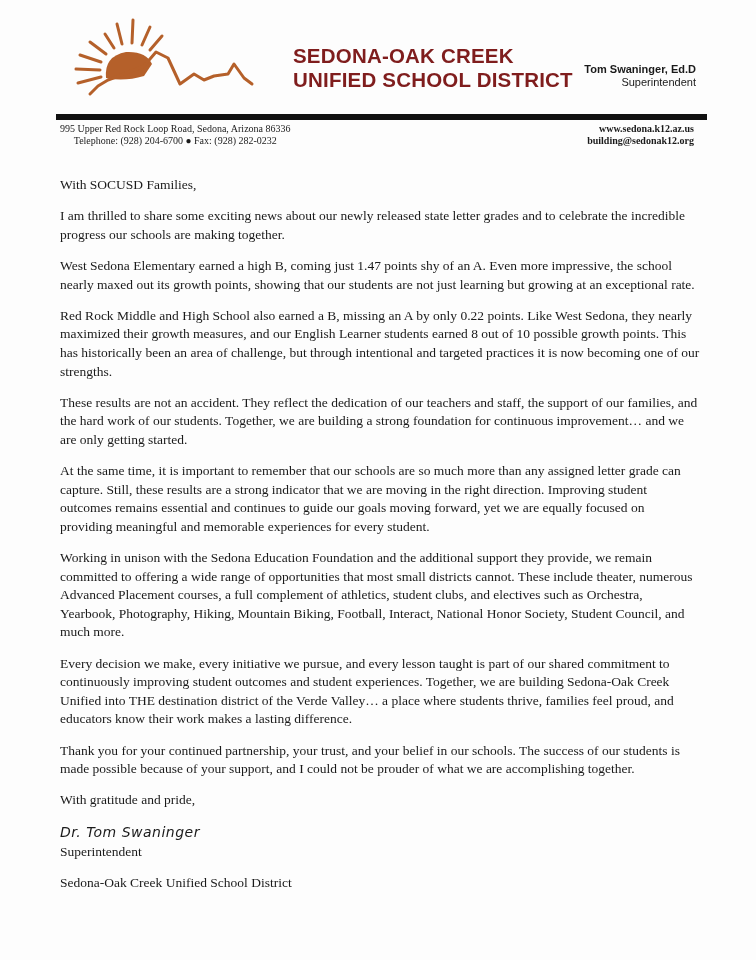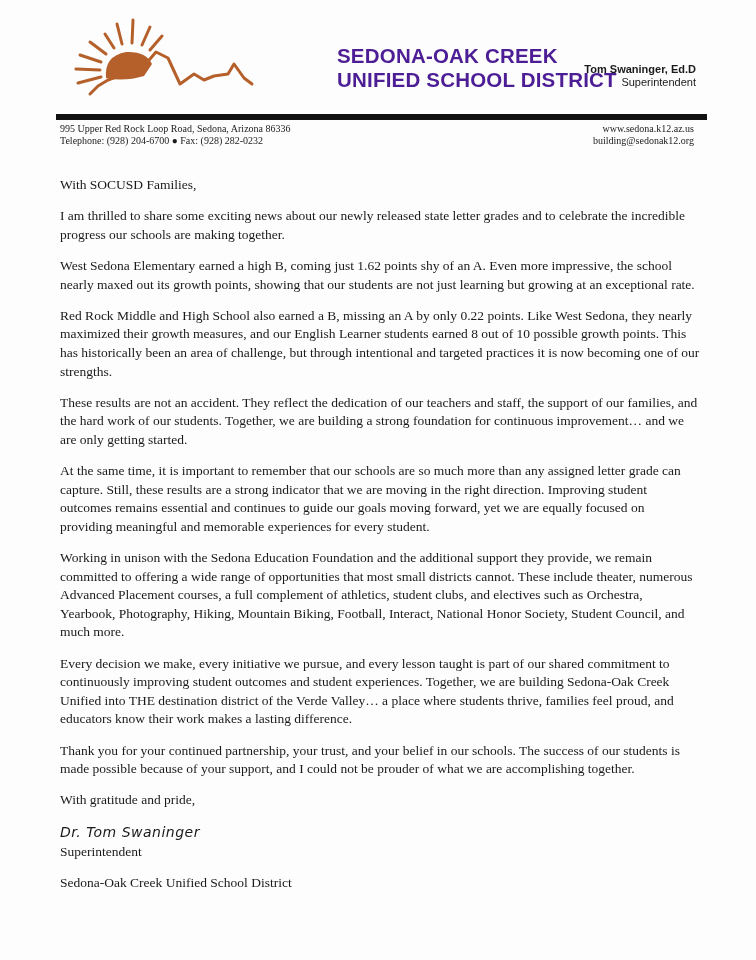--- a/index.html
+++ b/index.html
@@ -1,26 +1,26 @@
 <!DOCTYPE html>
 <html><head>
 <meta charset="utf-8">
 <style>
   html, body { margin:0; padding:0; }
   body { width:756px; height:960px; background:#ffffff; position:relative; overflow:hidden; font-family:"Liberation Serif", serif; color:#1a1a1a; }
   .page { position:absolute; left:0; top:0; width:756px; height:960px; background:#fdfdfd; }
   .logo { position:absolute; left:64px; top:14px; width:210px; height:86px; }
-  .district { position:absolute; left:293px; top:44px; font-family:"Liberation Sans", sans-serif; font-weight:bold; color:#4c1d95; letter-spacing:0.2px;margin-left:44px; }
+  .district { position:absolute; left:293px; top:44px; font-family:"Liberation Sans", sans-serif; font-weight:bold; color:#7f1d1d; letter-spacing:0.2px; }
   .district .l1 { font-size:20.5px; line-height:24px; }
   .district .l2 { font-size:20.5px; line-height:24px; }
   .supt { position:absolute; right:60px; top:63px; text-align:right; font-family:Liberation Sans, sans-serif; font-size:11px; line-height:13px; }
   .supt .name { font-weight:bold; }
   .rule { position:absolute; left:56px; top:114px; width:651px; height:6px; background:#111; }
-  .addr { position:absolute; left:60px; top:123px; font-size:10px; line-height:12px; }
-  .contact { position:absolute; right:62px; top:123px; font-size:10px; line-height:12px; text-align:right; }
+  .addr { position:absolute; left:60px; top:123px; font-size:10px; line-height:12px;text-align:center; }
+  .contact { position:absolute; right:62px; top:123px; font-size:10px; line-height:12px; text-align:right;font-weight:bold; }
   .body { position:absolute; left:60px; top:176px; width:640px; font-size:13.5px; line-height:18.6px; }
   .body p { margin:0 0 12.6px 0; }
   .sig { font-family:"DejaVu Sans", sans-serif; font-style:italic; font-size:14px; margin:12px 0 2px 0; letter-spacing:0.5px; }
   .closing-line { margin:0; }
 </style>
 </head>
 <body>
 
 <div class="page">
 
@@ -58,21 +58,21 @@
   </div>
 
   <div class="contact">
     <div>www.sedona.k12.az.us</div>
     <div>building@sedonak12.org</div>
   </div>
 
   <div class="body">
     <p>With SOCUSD Families,</p>
     <p>I am thrilled to share some exciting news about our newly released state letter grades and to celebrate the incredible progress our schools are making together.</p>
-    <p>West Sedona Elementary earned a high B, coming just 1.62 points shy of an A. Even more impressive, the school nearly maxed out its growth points, showing that our students are not just learning but growing at an exceptional rate.</p>
+    <p>West Sedona Elementary earned a high B, coming just 1.47 points shy of an A. Even more impressive, the school nearly maxed out its growth points, showing that our students are not just learning but growing at an exceptional rate.</p>
     <p>Red Rock Middle and High School also earned a B, missing an A by only 0.22 points. Like West Sedona, they nearly maximized their growth measures, and our English Learner students earned 8 out of 10 possible growth points. This has historically been an area of challenge, but through intentional and targeted practices it is now becoming one of our strengths.</p>
     <p>These results are not an accident. They reflect the dedication of our teachers and staff, the support of our families, and the hard work of our students. Together, we are building a strong foundation for continuous improvement… and we are only getting started.</p>
     <p>At the same time, it is important to remember that our schools are so much more than any assigned letter grade can capture. Still, these results are a strong indicator that we are moving in the right direction. Improving student outcomes remains essential and continues to guide our goals moving forward, yet we are equally focused on providing meaningful and memorable experiences for every student.</p>
     <p>Working in unison with the Sedona Education Foundation and the additional support they provide, we remain committed to offering a wide range of opportunities that most small districts cannot. These include theater, numerous Advanced Placement courses, a full complement of athletics, student clubs, and electives such as Orchestra, Yearbook, Photography, Hiking, Mountain Biking, Football, Interact, National Honor Society, Student Council, and much more.</p>
     <p>Every decision we make, every initiative we pursue, and every lesson taught is part of our shared commitment to continuously improving student outcomes and student experiences. Together, we are building Sedona-Oak Creek Unified into THE destination district of the Verde Valley… a place where students thrive, families feel proud, and educators know their work makes a lasting difference.</p>
     <p>Thank you for your continued partnership, your trust, and your belief in our schools. The success of our students is made possible because of your support, and I could not be prouder of what we are accomplishing together.</p>
     <p>With gratitude and pride,</p>
     <div class="sig">Dr. Tom Swaninger</div>
     <p class="closing-line">Superintendent</p>
     <p class="closing-line">Sedona-Oak Creek Unified School District</p>

